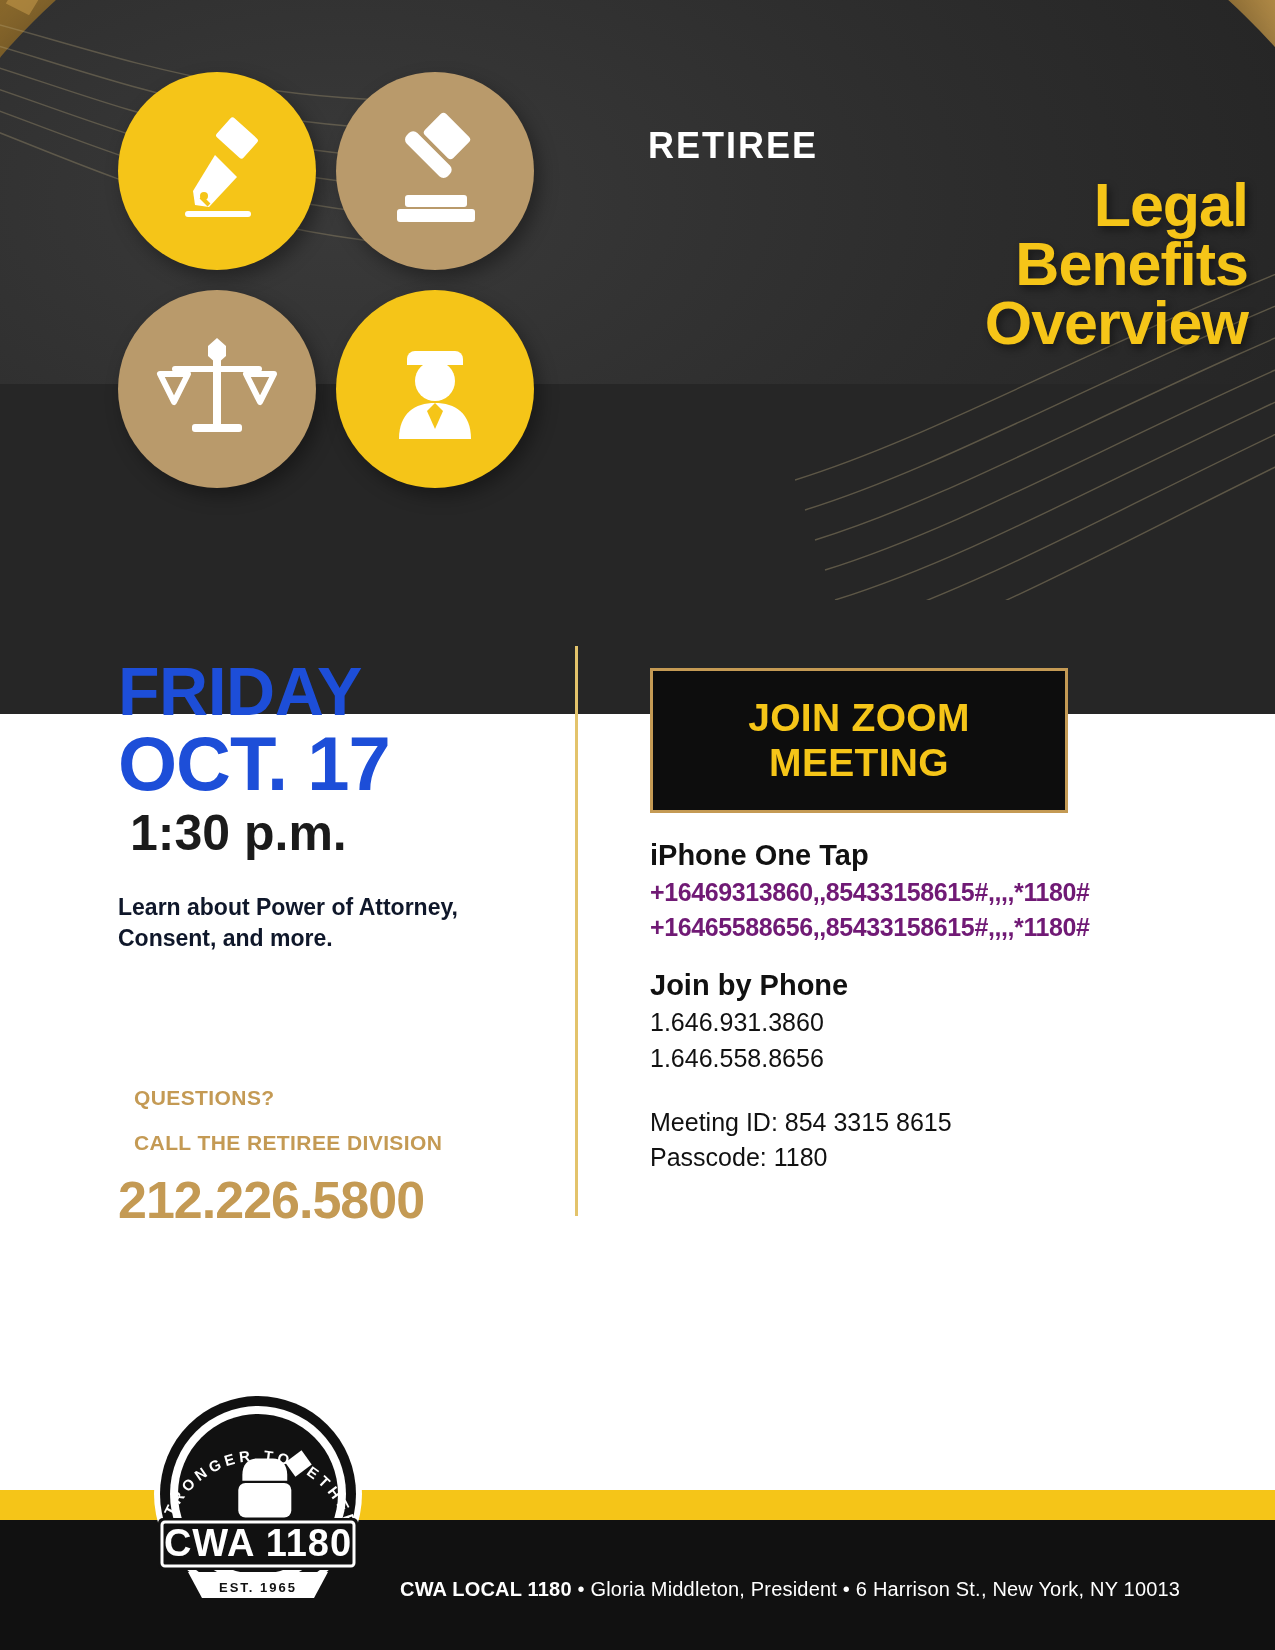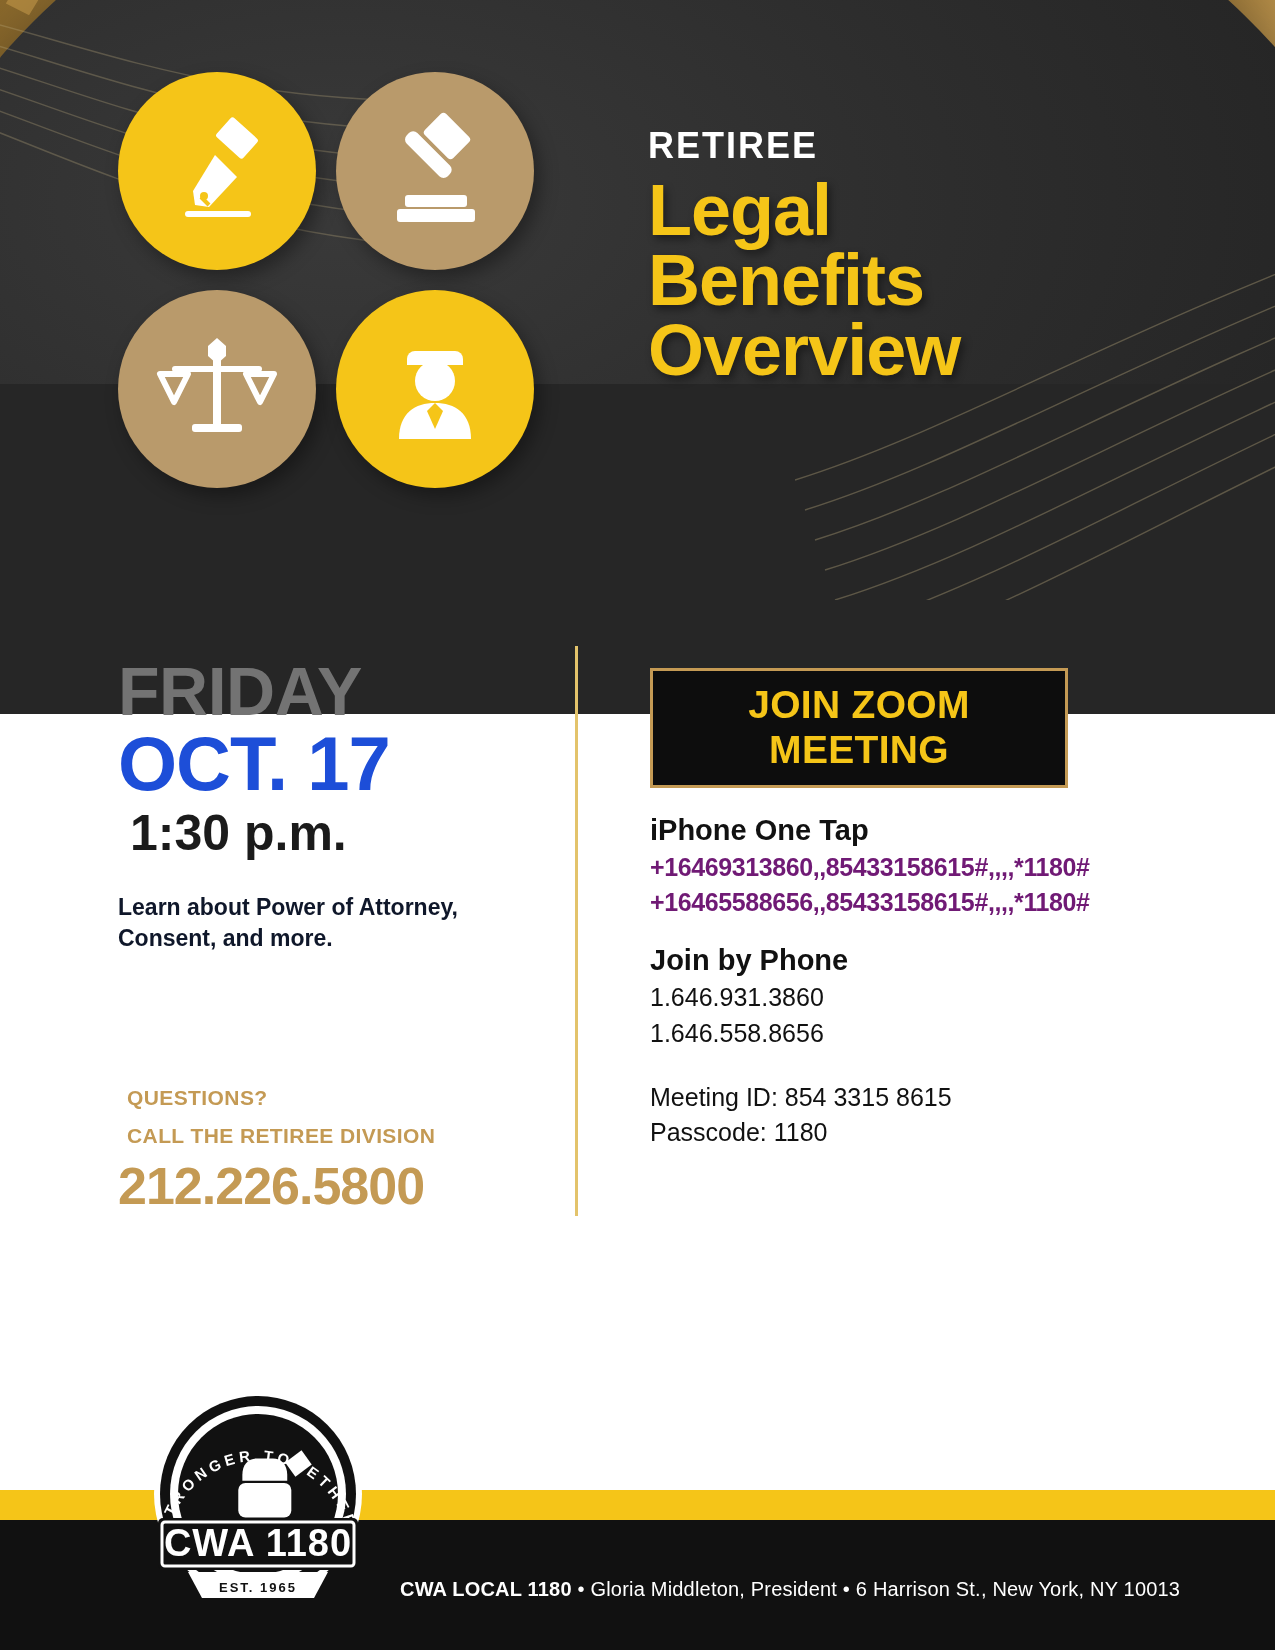--- a/index.html
+++ b/index.html
@@ -64,69 +64,70 @@
   .ic4{left:336px;top:290px;width:198px;height:198px;}
 
   .header-text{
     position:absolute;left:648px;top:128px;width:600px;
   }
   .kicker{
     color:#ffffff;font-size:36px;font-weight:bold;letter-spacing:2px;
     line-height:1;margin:0 0 12px 0;
   }
   .bigtitle{
-    color:#f5c518;font-size:72px;font-weight:bold;line-height:.97;
+    color:#f5c518;font-size:61px;font-weight:bold;line-height:.97;
     margin:0;letter-spacing:-1px;
     text-shadow:3px 4px 8px rgba(0,0,0,.45);
+    text-align:right;
   }
   .bigtitle span{display:block;}
 
   
   .content{
     position:absolute;left:0;top:578px;width:1275px;height:900px;
   }
   .leftcol{
     position:absolute;left:118px;top:80px;width:420px;
   }
   .day{
-    color:#737373;font-size:68px;font-weight:bold;line-height:.98;margin:0;
+    color:#1d4ed8;font-size:68px;font-weight:bold;line-height:.98;margin:0;
     letter-spacing:-.5px;
   }
   .date{
     color:#1d4ed8;font-size:76px;font-weight:bold;line-height:1.02;margin:0 0 6px 0;
     letter-spacing:-1px;
   }
   .time{
     color:#1b1b1b;font-size:50px;font-weight:bold;margin:6px 0 0 12px;line-height:1;
   }
   .blurb{
     color:#0f172a;font-size:23px;font-weight:bold;line-height:1.35;margin:34px 0 4px 0;
     max-width:400px;
   }
   .questions{
     margin-top:130px;
   }
   .questions .q1,.questions .q2{
     color:#c49a54;font-size:21px;font-weight:bold;letter-spacing:.4px;line-height:1.35;
-    margin:9px;
+    margin:16px;
   }
   .bigphone{
     color:#c49a54;font-size:52px;font-weight:bold;margin:6px 0 0 0;line-height:1.05;
     letter-spacing:-1px;
   }
 
   .divider{
     position:absolute;left:575px;top:68px;width:3px;height:570px;background:#e3c36b;
   }
 
   .rightcol{
     position:absolute;left:650px;top:90px;width:520px;
   }
   .zoombtn{
-    width:418px;height:120px;background:#0d0d0d;border:3px solid #c49a54;
+    width:418px;height:145px;background:#0d0d0d;border:3px solid #c49a54;
     display:flex;align-items:center;justify-content:center;text-align:center;
     box-sizing:border-box;
   }
   .zoombtn span{
     color:#f5c518;font-size:39px;font-weight:bold;line-height:1.15;letter-spacing:.3px;
   }
   .sect-h{
     color:#111;font-size:29px;font-weight:bold;margin:26px 0 4px 0;
   }
   .mono-line{

